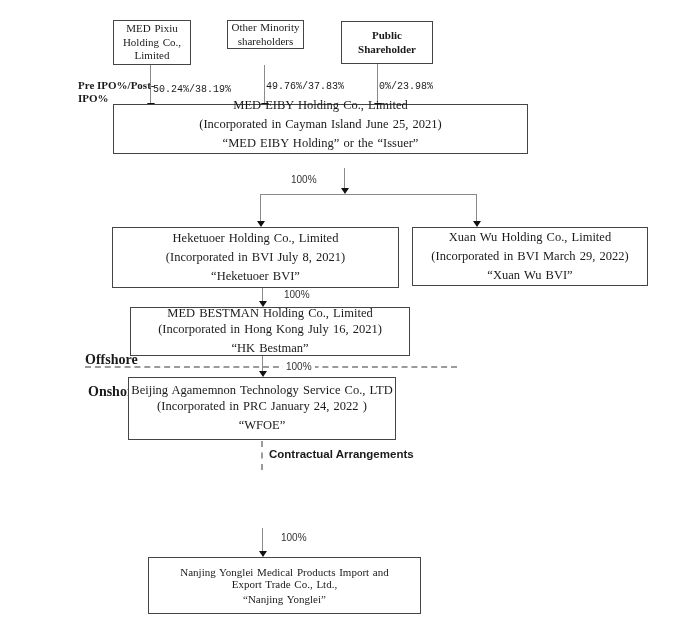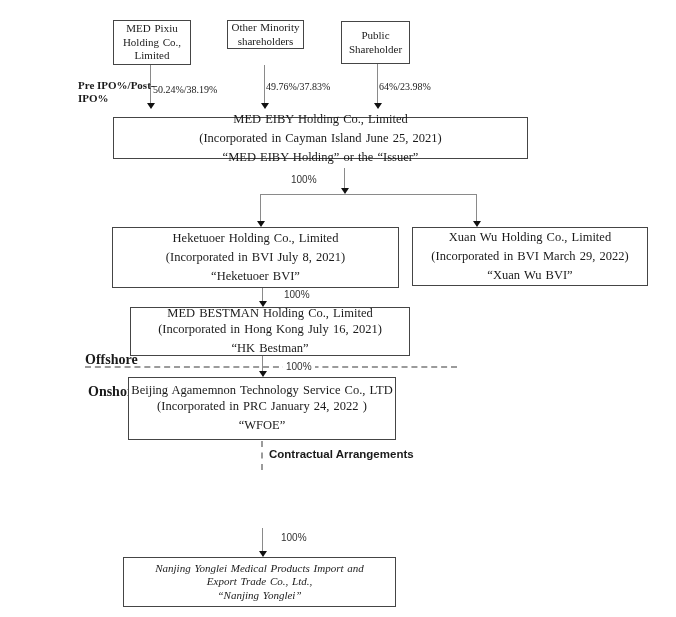--- a/index.html
+++ b/index.html
@@ -36,21 +36,21 @@
   .dash-v { position: absolute; width: 0; border-left: 2px dashed #9b9b9b; }
   .arrow-down {
     position: absolute; width: 0; height: 0;
     border-left: 4px solid transparent;
     border-right: 4px solid transparent;
     border-top: 6px solid #111111;
   }
   .pct {
     position: absolute;
     font-size: 10px;
-    font-family: Liberation Serif, serif;
+    font-family: Liberation Mono, monospace;
     white-space: nowrap;
   }
   .pct100 {
     position: absolute;
     font-size: 10px;
     font-family: "Liberation Sans", sans-serif;
     color: #333;
     white-space: nowrap;
   }
   .onbg { background: #ffffff; padding: 0 3px; }
@@ -79,37 +79,37 @@
 <body>
 
 <div id="stage">
 
   <div class="box small" style="left:113px; top:20px; width:78px; height:45px;">
     <span>MED Pixiu Holding Co., Limited</span>
   </div>
   <div class="box small" style="left:227px; top:20px; width:77px; height:29px;">
     <span>Other Minority shareholders</span>
   </div>
-  <div class="box small" style="left:341px; top:21px; width:69px; height:43px;">
+  <div class="box small" style="left:341px; top:21px; width:92px; height:43px;font-weight:bold;">
     <span>Public Shareholder</span>
   </div>
 
   <div class="vline" style="left:150px; top:65px; height:39px;"></div>
   <div class="arrow-down" style="left:147px; top:103px;"></div>
   <div class="vline" style="left:264px; top:65px; height:39px;"></div>
   <div class="arrow-down" style="left:261px; top:103px;"></div>
   <div class="vline" style="left:377px; top:64px; height:40px;"></div>
   <div class="arrow-down" style="left:374px; top:103px;"></div>
 
   <div class="bold-label" style="left:78px; top:79px;">Pre IPO%/Post-IPO%</div>
   <div class="pct" style="left:153px; top:84px;">50.24%/38.19%</div>
   <div class="pct" style="left:266px; top:81px;">49.76%/37.83%</div>
-  <div class="pct" style="left:379px; top:81px;">64%/23.98%</div>
+  <div class="pct" style="left:379px; top:81px;">0%/23.98%</div>
 
-  <div class="box" style="left:113px; top:117px; width:415px; height:42px;">
+  <div class="box" style="left:113px; top:104px; width:415px; height:50px;justify-content:flex-end;">
     <span>MED EIBY Holding Co., Limited</span>
     <span>(Incorporated in Cayman Island June 25, 2021)</span>
     <span>“MED EIBY Holding” or the “Issuer”</span>
   </div>
 
   <div class="pct100" style="left:291px; top:174px;">100%</div>
   <div class="vline" style="left:344px; top:168px; height:21px;"></div>
   <div class="arrow-down" style="left:341px; top:188px;"></div>
   <div class="hline" style="left:260px; top:194px; width:217px;"></div>
   <div class="vline" style="left:260px; top:194px; height:27px;"></div>
@@ -153,19 +153,19 @@
   </div>
 
   <div class="dash-v" style="left:261px; top:441px; height:29px;"></div>
   <div class="contractual" style="left:269px; top:448px;">Contractual Arrangements</div>
 
 
   <div class="pct100" style="left:281px; top:532px;">100%</div>
   <div class="vline" style="left:262px; top:528px; height:23px;"></div>
   <div class="arrow-down" style="left:259px; top:551px;"></div>
 
-  <div class="box xtight" style="left:123px; top:557px; width:273px; height:50px;font-style:italic;">
+  <div class="box xtight" style="left:148px; top:557px; width:273px; height:57px;">
     <span>Nanjing Yonglei Medical Products Import and</span>
     <span>Export Trade Co., Ltd.,</span>
     <span class="alias-gap" style="margin-top:2px;">“Nanjing Yonglei”</span>
   </div>
 
 </div>
 
 </body></html>

